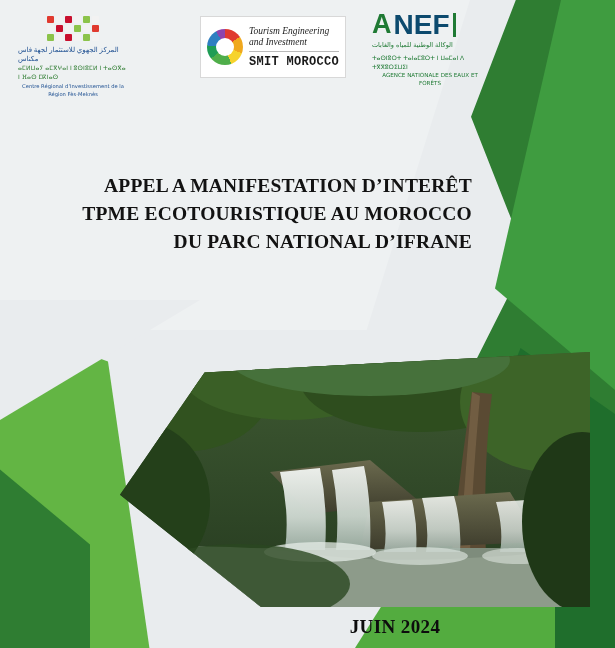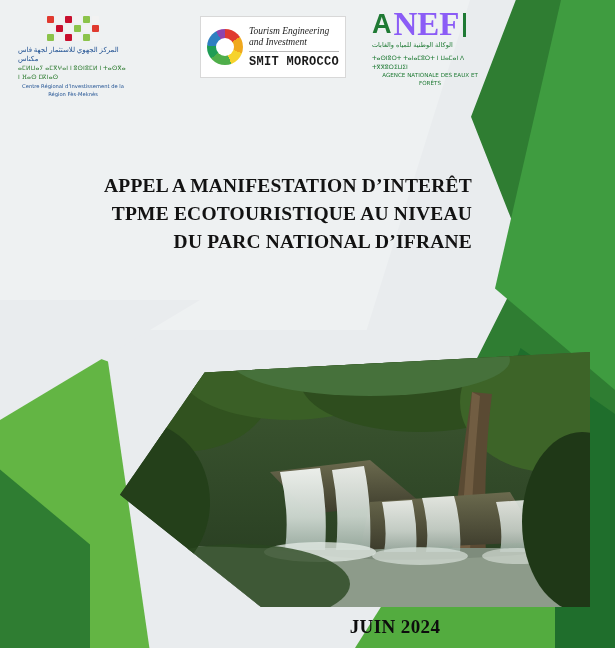--- a/index.html
+++ b/index.html
@@ -204,25 +204,25 @@
   }
   .anef-row { display: flex; align-items: center; gap: 2px; }
   .anef-a {
     font-size: 27px;
     font-weight: bold;
     color: #1f7a34;
     line-height: 27px;
     font-family: "Liberation Sans", sans-serif;
   }
   .anef-nef {
-    font-size: 33px;
+    font-size: 28px;
     font-weight: bold;
-    color: #8b5cf6;
+    color: #0c4a6e;
     line-height: 27px;
-    font-family: Liberation Serif, serif;
+    font-family: Liberation Sans, sans-serif;
     position: relative;
   }
   .anef-bar {
     position: absolute;
     right: -6px; top: 2px;
     width: 3px; height: 24px;
     background: #1f7a34;
   }
   .anef-ar {
     font-size: 6.5px;
@@ -382,19 +382,19 @@
         <span class="anef-nef">NEF<span class="anef-bar"></span></span>
       </div>
       <div class="anef-ar">الوكالة الوطنية للمياه والغابات</div>
       <div class="anef-ar" style="font-size:6px">ⵜⴰⵙⵏⵓⵔⵜ ⵜⴰⵏⴰⵎⵓⵔⵜ ⵏ ⵡⴰⵎⴰⵏ ⴷ ⵜⴳⴳⵓⵔⵉⵡⵉⵏ</div>
       <div class="anef-fr">AGENCE NATIONALE DES EAUX ET FORÊTS</div>
     </div>
   </div>
 
   <div class="title">
     <div>APPEL A MANIFESTATION D’INTERÊT</div>
-    <div>TPME ECOTOURISTIQUE AU NIVEAU</div>
+    <div>TPME ECOTOURISTIQUE AU MOROCCO</div>
     <div>DU PARC NATIONAL D’IFRANE</div>
   </div>
 
   <div class="date">JUIN 2024</div>
 
 </div>
 
 </body></html>

